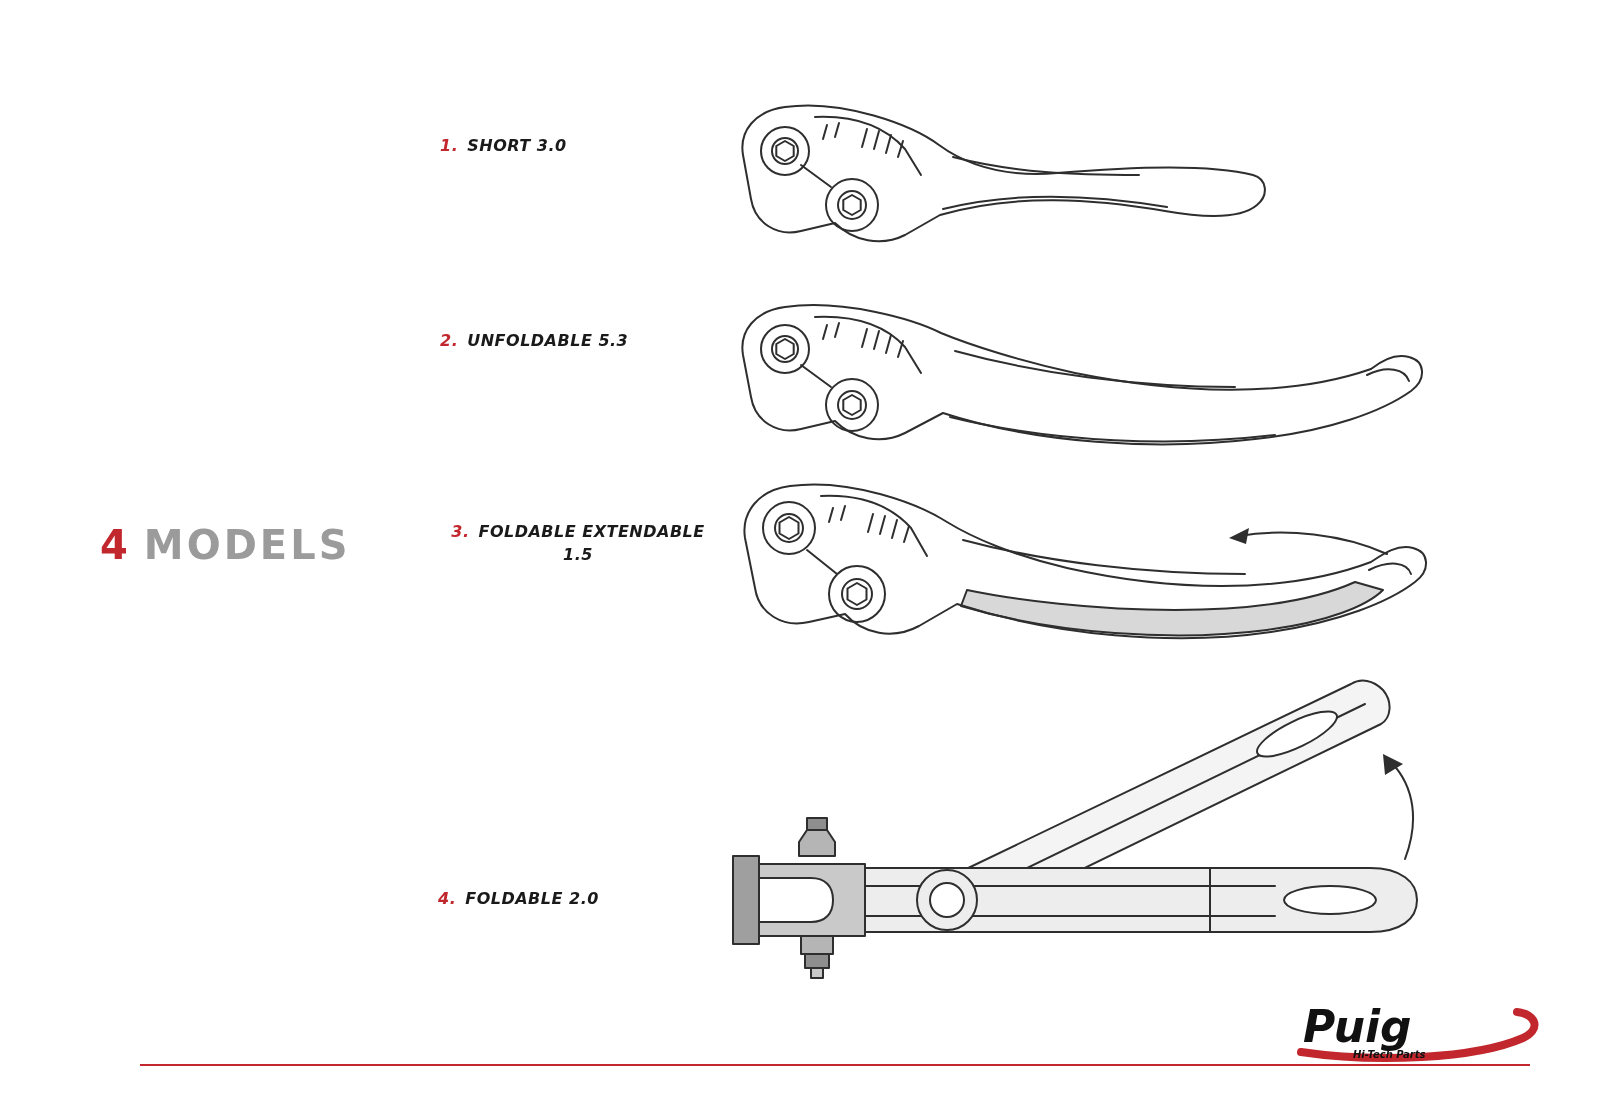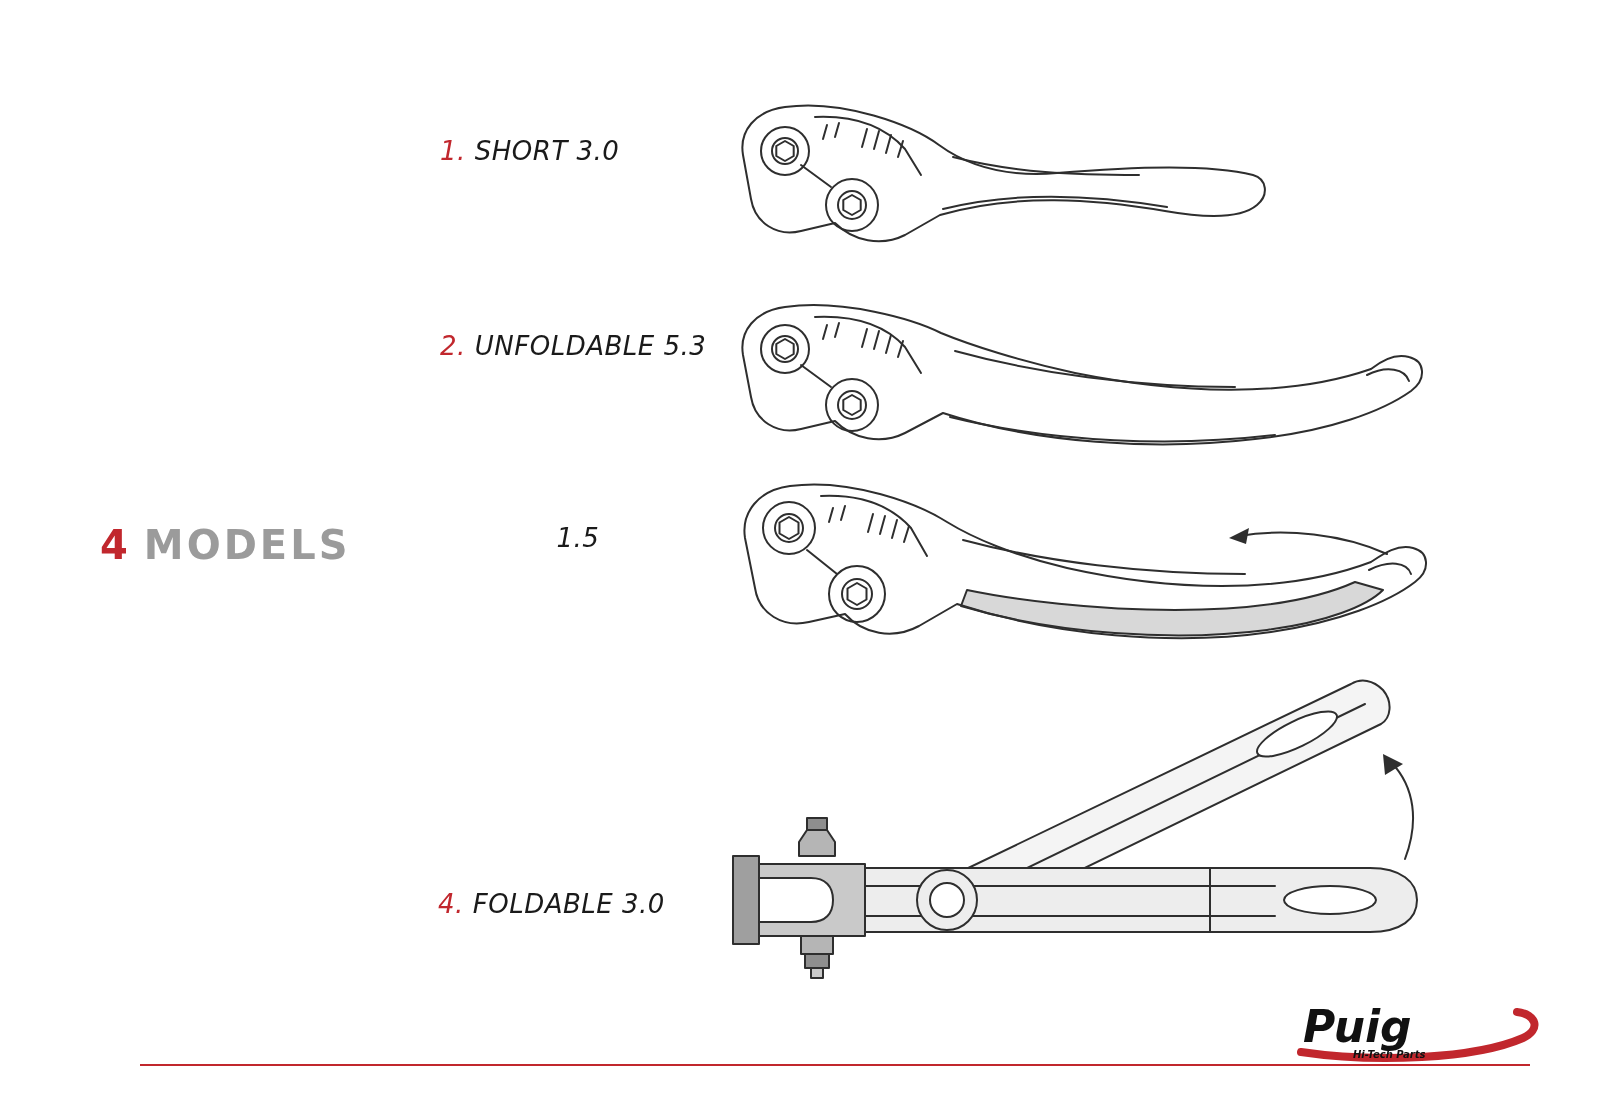--- a/index.html
+++ b/index.html
@@ -27,22 +27,22 @@
   }
   .heading .word {
     color: #9b9b9b;
     font-size: 40px;
     font-weight: bold;
     letter-spacing: 3px;
   }
   .model-label {
     position: absolute;
     font-style: italic;
-    font-weight: normal;
-    font-size: 26px;
+    font-weight: bold;
+    font-size: 16px;
     color: #1a1a1a;
     white-space: nowrap;
     letter-spacing: 0.5px;
   }
   .model-label .lnum {
     color: #c1272d;
     margin-right: 9px;
   }
   .label-1 { left: 440px; top: 136px; }
   .label-2 { left: 440px; top: 331px; }
@@ -87,25 +87,26 @@
 
   <div class="model-label label-1">
     <span class="lnum">1.</span><span class="lname">SHORT 3.0</span>
   </div>
 
   <div class="model-label label-2">
     <span class="lnum">2.</span><span class="lname">UNFOLDABLE 5.3</span>
   </div>
 
   <div class="model-label label-3">
+    <div><span class="lnum">3.</span><span class="lname">FOLDABLE EXTENDABLE</span></div>
     <div class="lname">1.5</div>
   </div>
 
   <div class="model-label label-4">
-    <span class="lnum">4.</span><span class="lname">FOLDABLE 3.0</span>
+    <span class="lnum">4.</span><span class="lname">FOLDABLE 2.0</span>
   </div>
 
   <svg class="lever lever-1" viewBox="0 0 560 200">
     <g fill="none" stroke="#2e2e2e" stroke-width="2" stroke-linejoin="round" stroke-linecap="round">
       <path d="M70,12 C40,16 24,36 28,60 L36,104 C40,128 62,142 86,136 L120,128 C138,146 166,152 190,140 L225,120 C300,98 380,104 450,116 C496,124 528,122 542,110 C554,100 552,84 538,80 C492,68 412,72 342,78 C294,82 254,72 224,50 C197,30 128,4 70,12 Z"></path>
       <path d="M100,22 C144,20 172,34 190,54 L206,80"></path>
       <path d="M228,114 C300,96 380,100 452,112"></path>
       <path d="M238,62 C300,78 360,80 424,80"></path>
       <path d="M86,70 L116,92"></path>
       <g>

